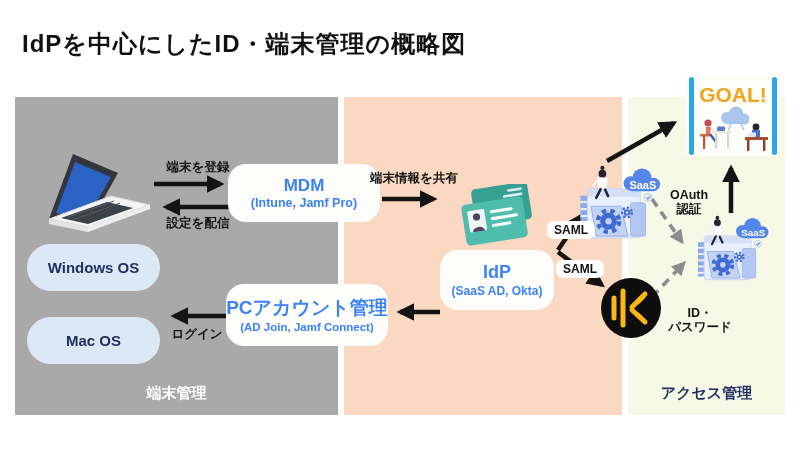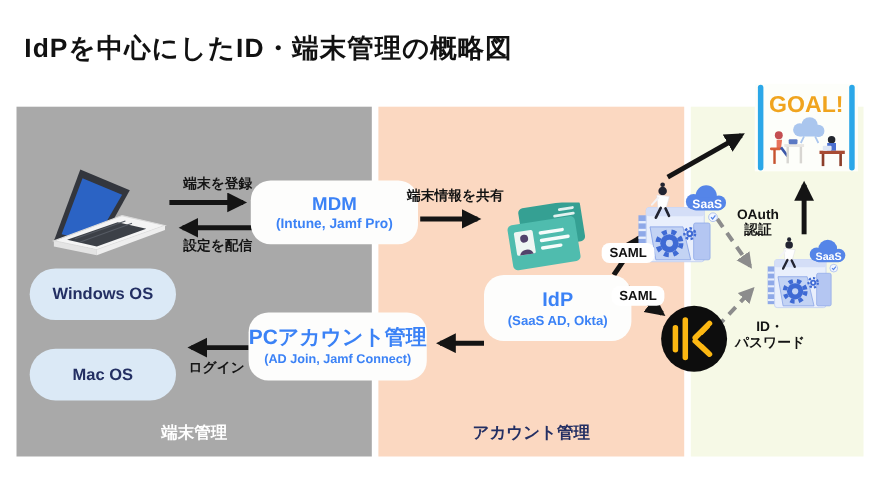--- a/index.html
+++ b/index.html
@@ -20,31 +20,31 @@
   #windows-pill{top:244px;}
   #mac-pill{top:317px;}
   .node-box{position:absolute;background:#fdfdfc;border-radius:18px;display:flex;flex-direction:column;
             align-items:center;justify-content:center;text-align:center;color:#3b82f6;line-height:1.25;}
   .node-box .t1{font-weight:bold;white-space:nowrap;}
   .node-box .t2{font-weight:bold;white-space:nowrap;}
   #mdm-box{left:228px;top:164px;width:152px;height:58px;}
   #mdm-box .t1{font-size:17px;} #mdm-box .t2{font-size:12.5px;}
   #pc-box{left:226px;top:284px;width:162px;height:62px;}
   #pc-box .t1{font-size:19px;} #pc-box .t2{font-size:11.5px;}
-  #idp-box{left:440px;top:250px;width:134px;height:60px;}
+  #idp-box{left:440px;top:250px;width:114px;height:60px;}
   #idp-box .t1{font-size:18px;} #idp-box .t2{font-size:12px;}
   .edge-label{position:absolute;font-size:12.5px;font-weight:bold;color:#141414;text-align:center;
               line-height:1.15;white-space:nowrap;}
   #label-register{left:150px;top:160px;width:96px;}
   #label-distribute{left:150px;top:216px;width:96px;}
   #label-share{left:358px;top:171px;width:112px;}
   #label-provide{left:434px;top:327px;width:116px;}
   #label-login{left:164px;top:327px;width:66px;}
   #label-oauth{left:656px;top:188px;width:66px;}
-  #label-idpw{left:650px;top:290px;width:100px;}
+  #label-idpw{left:650px;top:306px;width:100px;}
   .saml-pill{position:absolute;background:#ffffff;border-radius:7px;padding:2px 7px;
              font-size:12px;font-weight:bold;color:#111;}
   #saml-pill-1{left:547px;top:221px;}
   #saml-pill-2{left:556px;top:260px;}
   .arrows{position:absolute;left:0;top:0;pointer-events:none;}
   .illo{position:absolute;}
   svg text{font-family:"Liberation Sans","DejaVu Sans",sans-serif;}
 </style>
 </head>
 <body>
@@ -222,15 +222,15 @@
     <span>認証</span>
   </div>
   <div class="edge-label" id="label-idpw">
     <span>ID・</span><br>
     <span>パスワード</span>
   </div>
   <div class="saml-pill" id="saml-pill-1">SAML</div>
   <div class="saml-pill" id="saml-pill-2">SAML</div>
 
   <div class="section-label device">端末管理</div>
-  <div class="section-label account">アカウント管理</div>
+  <div class="section-label access">アクセス管理</div>
 
 </div>
 
 </body></html>

